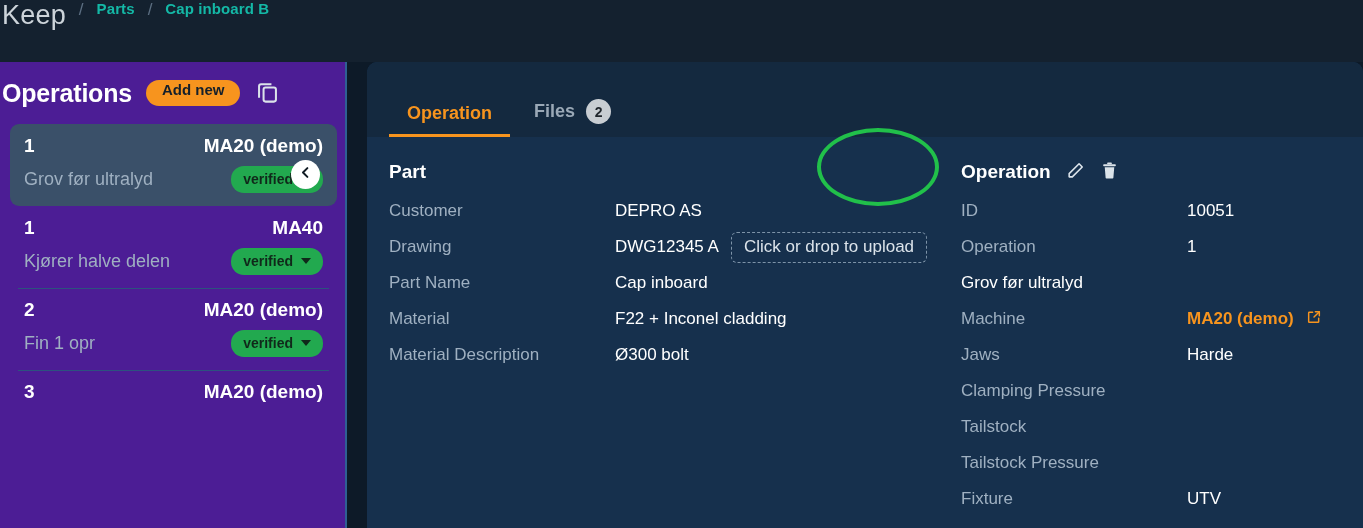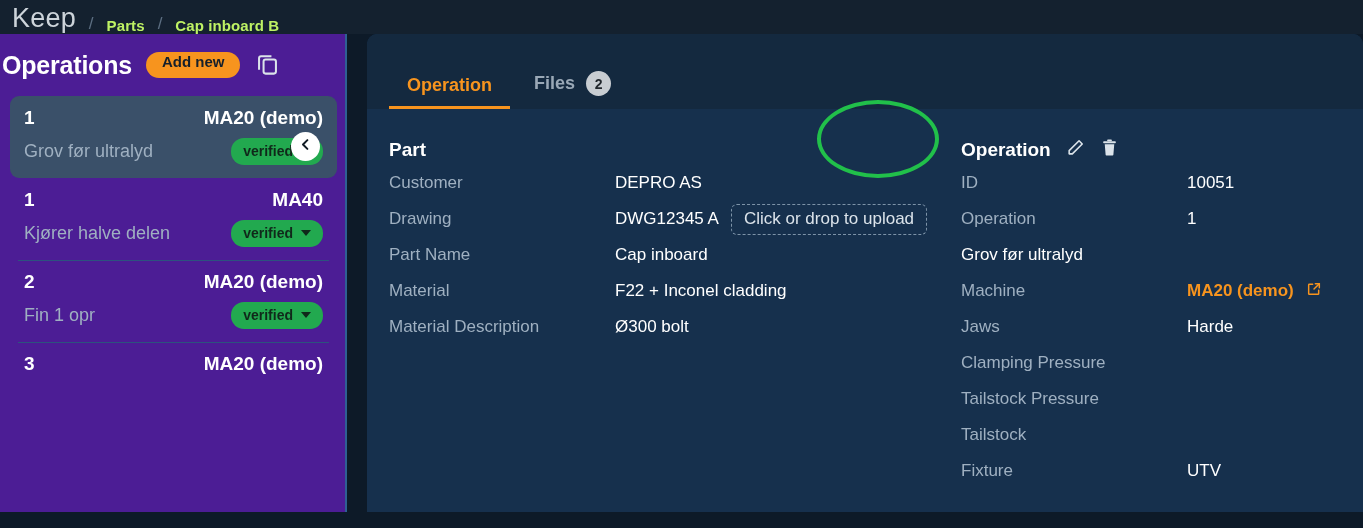--- a/index.html
+++ b/index.html
@@ -7,36 +7,36 @@
   html, body {
     width: 1363px;
     height: 528px;
     overflow: hidden;
     background: #0d1a28;
     font-family: "Liberation Sans", sans-serif;
   }
 
   
   #topbar {
-    height: 34px;
+    height: 62px;
     background: #14212f;
     display: flex;
-    align-items: flex-end;
-    padding-left: 12px;
+    align-items: flex-start;
+    padding-left: 2px;
     gap: 13px;
   }
   #app-title {
     font-size: 27px;
     color: #cdd4da;
     font-weight: 400;
     letter-spacing: .2px;
   }
   .crumb-sep { color: #5c6f82; font-size: 17px; font-weight: 300; }
   .crumb {
-    color: #bef264;
+    color: #14b8a6;
     font-size: 15px;
     font-weight: bold;
     letter-spacing: .1px;
   }
 
   
   #body {
     height: 478px;
     display: flex;
     background: #0d1a28;
@@ -214,21 +214,21 @@
 
   
   #content {
     display: flex;
     padding: 18px 0 0 22px;
   }
   .col { width: 572px; flex: none; }
   .col.right { width: auto; }
   .sec-head {
     display: flex;
-    align-items: flex-end;
+    align-items: center;
     gap: 15px;
     height: 34px;
     margin-bottom: 4px;
   }
   .sec-title {
     font-size: 19px;
     font-weight: bold;
     color: #ffffff;
   }
   .sec-icon { cursor: pointer; display: block; }
@@ -457,27 +457,27 @@
                 <span>Harde</span>
               </div>
             </div>
             <div class="field">
               <div class="f-label">Clamping Pressure</div>
               <div class="f-value">
                 <span></span>
               </div>
             </div>
             <div class="field">
+              <div class="f-label">Tailstock</div>
+              <div class="f-value">
+                <span></span>
+              </div>
+            </div>
+            <div class="field">
               <div class="f-label">Tailstock Pressure</div>
-              <div class="f-value">
-                <span></span>
-              </div>
-            </div>
-            <div class="field">
-              <div class="f-label">Tailstock</div>
               <div class="f-value">
                 <span></span>
               </div>
             </div>
             <div class="field">
               <div class="f-label">Fixture</div>
               <div class="f-value">
                 <span>UTV</span>
               </div>
             </div>

